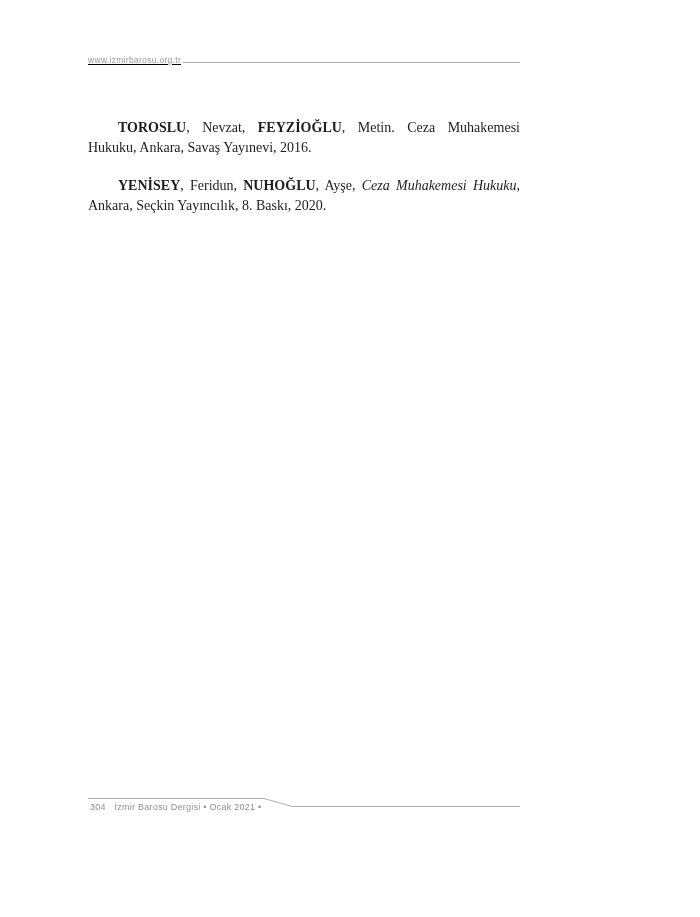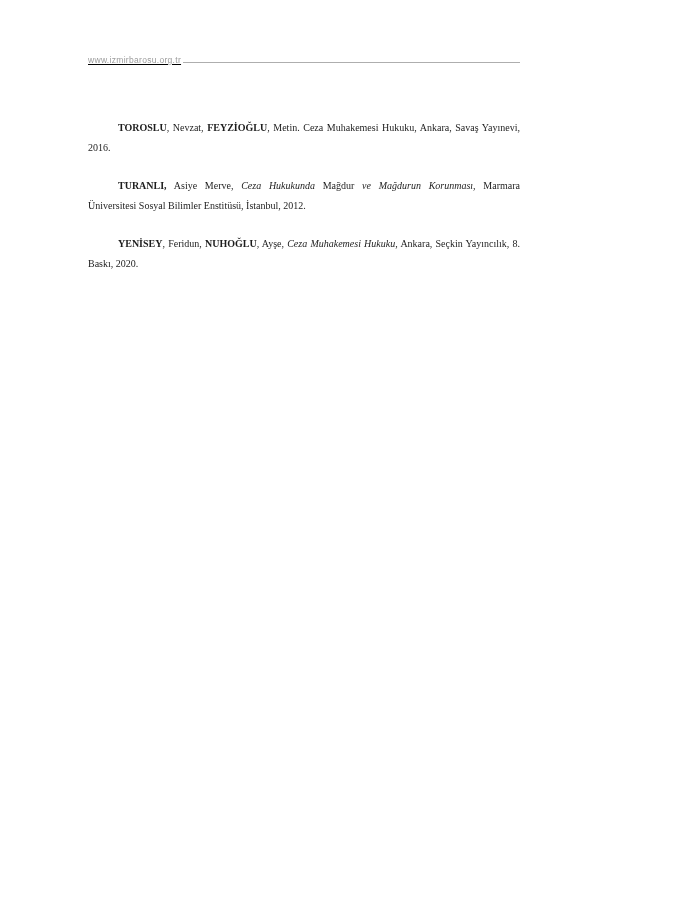--- a/index.html
+++ b/index.html
@@ -44,21 +44,21 @@
 
   
   .bibliography {
     position: absolute;
     left: 88px;
     top: 118px;
     width: 432px;
   }
   .entry {
     margin: 0 0 18px 0;
-    font-size: 10px;
+    font-size: 14px;
     line-height: 20px;
     color: #1d1d1d;
     text-align: justify;
     text-indent: 30px;
   }
   .entry .bold   { font-weight: bold; }
   .entry .italic { font-style: italic; }
 
   
   .page-footer {
@@ -91,18 +91,26 @@
 
 <div class="page">
 
   <div class="page-header">
     <span class="header-url">www.izmirbarosu.org.tr</span>
     <div class="header-rule"></div>
   </div>
 
   <div class="bibliography">
     <p class="entry"><span class="bold">TOROSLU</span><span>, Nevzat, </span><span class="bold">FEYZİOĞLU</span><span>, Metin. Ceza Muhakemesi Hukuku, Ankara, Savaş Yayınevi, 2016.</span></p>
-    <p class="entry"><span class="bold">TURANLI,</span><span> Asiye Merve, </span><span class="italic">Ceza Hukukunda</span><span> Mağdur </span><span class="italic">ve Mağdurun Korunması,</span><span> Marmara Üniversitesi Sosyal Bilimler Enstitüsü, İstanbul, 2012.</span></p>
     <p class="entry"><span class="bold">YENİSEY</span><span>, Feridun, </span><span class="bold">NUHOĞLU</span><span>, Ayşe, </span><span class="italic">Ceza Muhakemesi Huku­ku</span><span>, Ankara, Seçkin Yayıncılık, 8. Baskı, 2020.</span></p>
   </div>
 
+  <div class="page-footer">
+    <svg class="footer-rule" width="432" height="12" viewBox="0 0 432 12">
+      <polyline points="0,1.5 176,1.5 204,9.5 432,9.5" fill="none" stroke="#aeaeae" stroke-width="1"></polyline>
+    </svg>
+    <div class="footer-text">
+      <span class="footer-page-number">304</span>
+      <span class="footer-journal-title">İzmir Barosu Dergisi • Ocak 2021 •</span>
+    </div>
+  </div>
 
 </div>
 
 </body></html>

